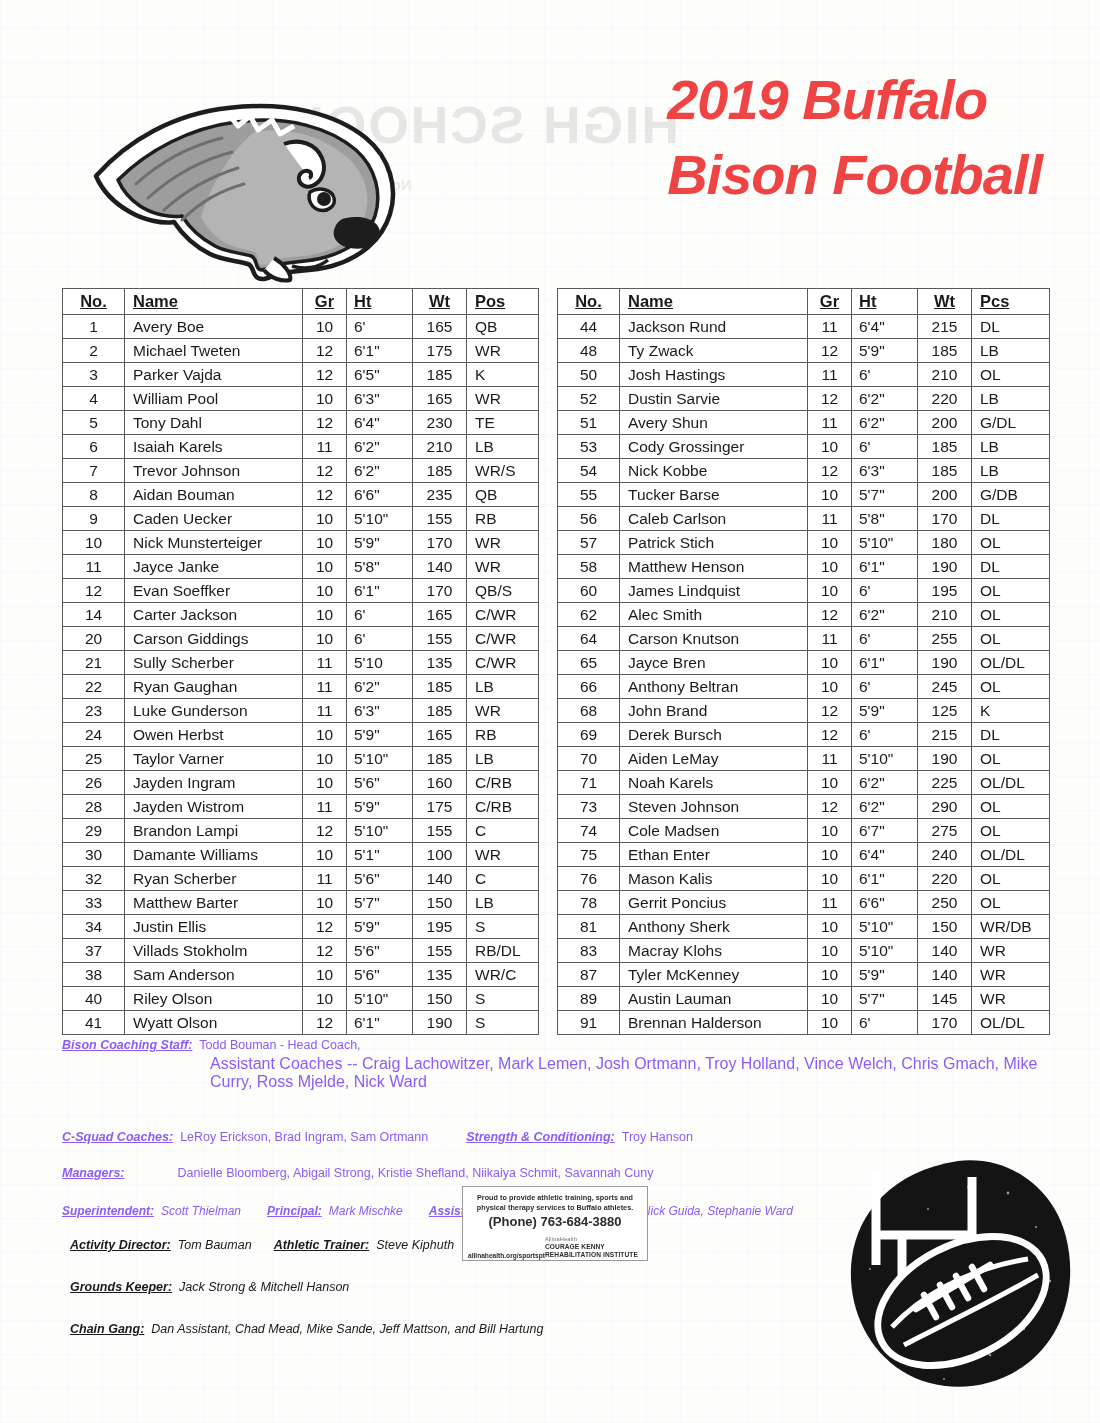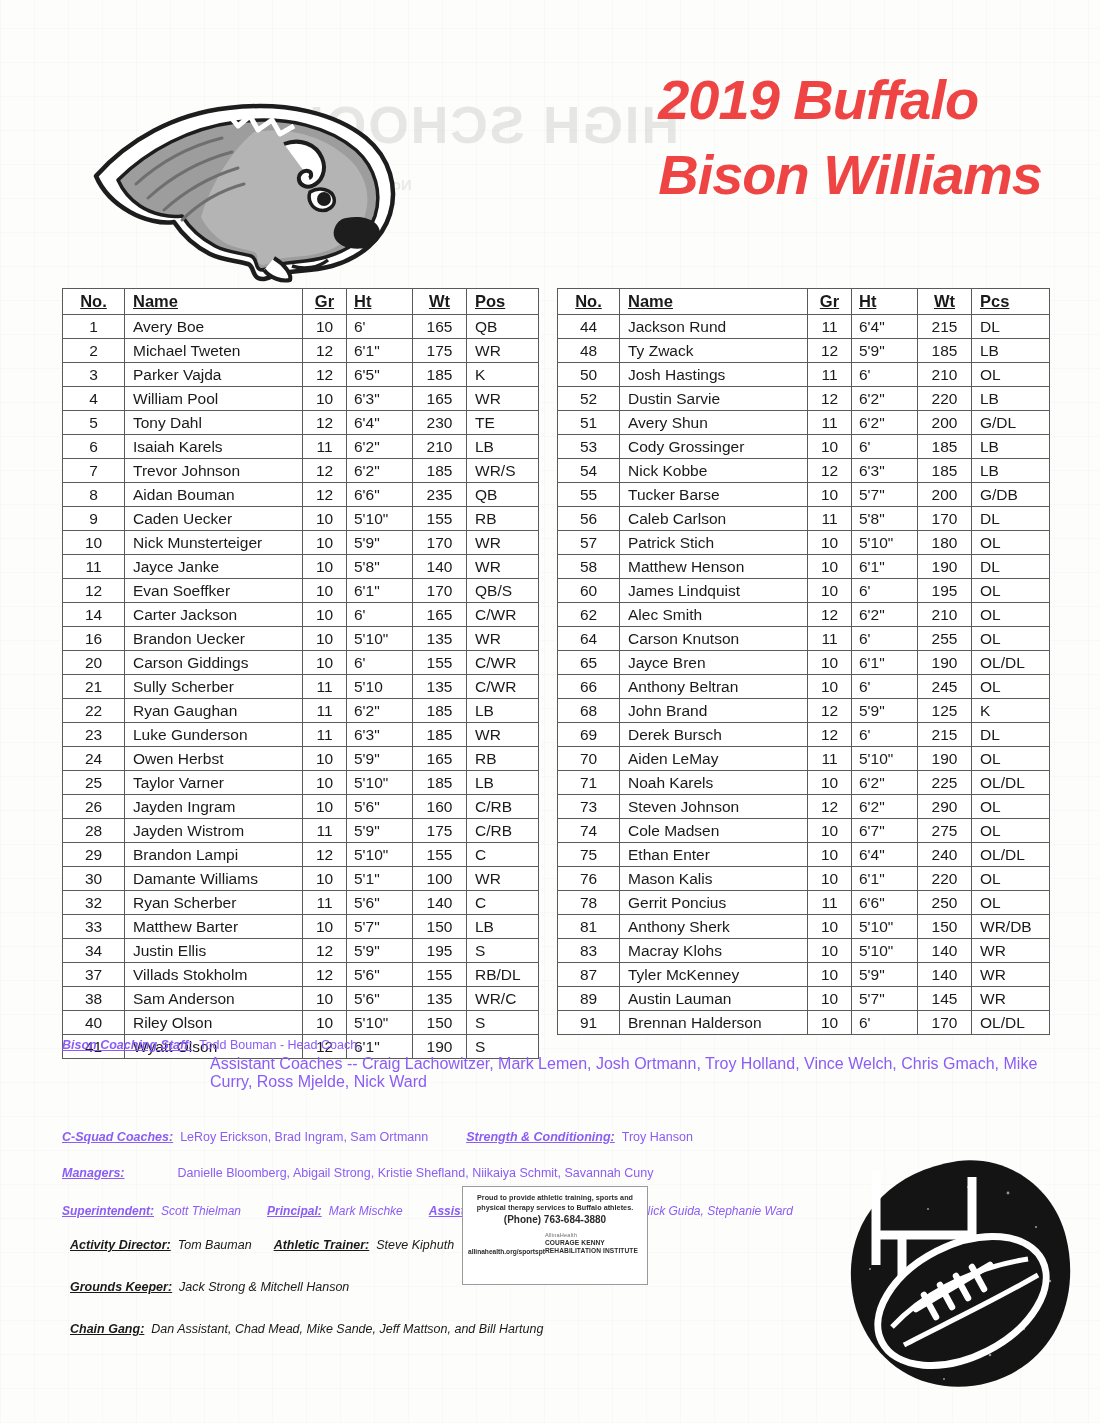--- a/index.html
+++ b/index.html
@@ -107,32 +107,32 @@
     position:absolute; left:70px; top:1238px; width:560px;
     font-size:12.5px; font-style:italic;
   }
   #support .staff-row { margin-bottom:28px; }
   #support .staff-label { font-style:italic; }
   #support .staff-value { font-style:italic; margin-right:22px; }
 
   
   #sponsor-ad {
     position:absolute; left:462px; top:1186px;
-    width:186px; height:99px;
+    width:186px; height:75px;
     border:1px solid #9a9a9a;
     background:#fff;
     padding:6px 5px 3px;
     color:#2b2b2b;
   }
   #sponsor-message {
     text-align:center; font-size:7.2px; font-weight:bold;
     line-height:1.42; letter-spacing:.05px;
   }
   #sponsor-phone {
-    text-align:center; font-size:10px; font-weight:bold; margin-top:1px;
+    text-align:center; font-size:13px; font-weight:bold; margin-top:1px;
   }
   #sponsor-bottom {
     display:flex; align-items:flex-end; justify-content:space-between;
     margin-top:7px;
   }
   #sponsor-url { font-size:6.6px; font-weight:bold; }
   #sponsor-brand { text-align:left; line-height:1.18; }
   #sponsor-brand-name { font-size:5.6px; color:#6d6d6d; letter-spacing:.2px; }
   #sponsor-brand-inst { font-size:6.6px; font-weight:bold; letter-spacing:.1px; }
 
@@ -188,21 +188,21 @@
       <path d="M268 130 C288 126 302 134 302 145 C302 156 288 163 272 160 C260 158 254 150 256 142
                C258 135 262 131 268 130 Z" fill="#1d1d1d"></path>
 
       <path d="M196 170 C206 176 214 186 212 192 C204 194 192 190 186 182" fill="#ffffff" stroke="#1d1d1d" stroke-width="4" stroke-linejoin="round"></path>
 
       <path d="M214 178 C226 182 240 180 250 172" fill="none" stroke="#1d1d1d" stroke-width="3.5"></path>
     </svg>
 
     <div id="title-block">
       <div class="title-line">2019 Buffalo</div>
-      <div class="title-line">Bison Williams</div>
+      <div class="title-line">Bison Football</div>
     </div>
   </div>
 
   <div id="rosters">
 
     <div class="roster-col">
       <table class="roster roster-left">
         <thead>
           <tr>
             <th class="c-no"><span>No.</span></th>
@@ -310,28 +310,20 @@
               <td class="c-wt">170</td>
               <td class="c-pos">QB/S</td>
             </tr>
             <tr>
               <td class="c-no">14</td>
               <td class="c-name">Carter Jackson</td>
               <td class="c-gr">10</td>
               <td class="c-ht">6'</td>
               <td class="c-wt">165</td>
               <td class="c-pos">C/WR</td>
-            </tr>
-            <tr>
-              <td class="c-no">16</td>
-              <td class="c-name">Brandon Uecker</td>
-              <td class="c-gr">10</td>
-              <td class="c-ht">5'10"</td>
-              <td class="c-wt">135</td>
-              <td class="c-pos">WR</td>
             </tr>
             <tr>
               <td class="c-no">20</td>
               <td class="c-name">Carson Giddings</td>
               <td class="c-gr">10</td>
               <td class="c-ht">6'</td>
               <td class="c-wt">155</td>
               <td class="c-pos">C/WR</td>
             </tr>
             <tr>

